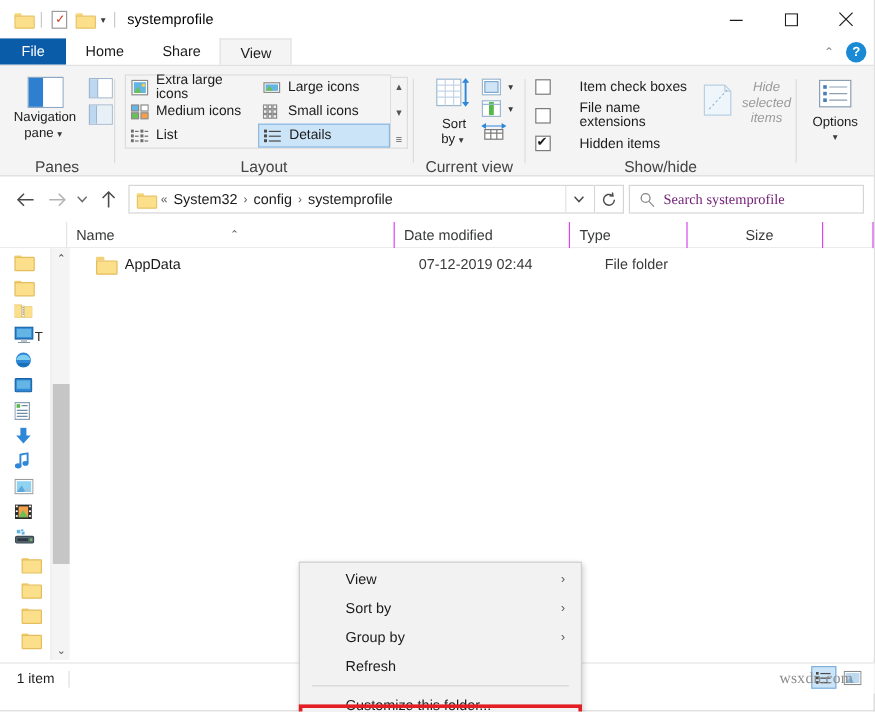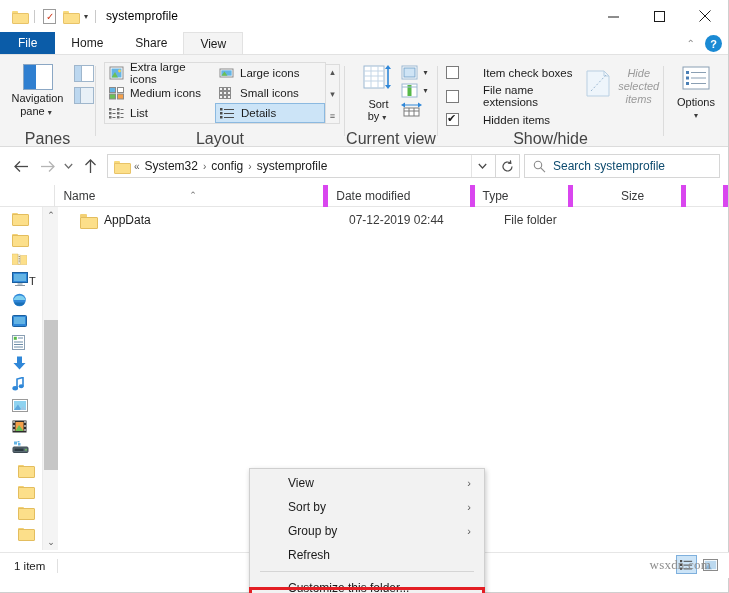--- a/index.html
+++ b/index.html
@@ -59,21 +59,21 @@
   .help-btn { width:17px; height:17px; border-radius:50%; background:#1a8ad4;
               color:#fff; font-size:11px; font-weight:bold; display:flex;
               align-items:center; justify-content:center; }
 
   
   .ribbon { height:93px; background:#f4f4f4; border-top:1px solid #e2e2e2;
             border-bottom:1px solid #dcdcdc; display:flex; position:relative; }
   .group { height:93px; position:relative; display:flex; flex-direction:column;
            align-items:center; }
   .group-body { flex:1; display:flex; align-items:flex-start; padding-top:5px; }
-  .group-label { height:16px; line-height:14px; font-size:16px; color:#444;
+  .group-label { height:16px; line-height:14px; font-size:13px; color:#444;
                  text-align:center; width:100%; }
   .group-div { width:1px; background:#dcdcdc; height:70px; align-self:center;
                margin:0; }
 
   
   .navpane-btn { width:72px; display:flex; flex-direction:column;
                  align-items:center; padding-top:4px; }
   .navpane-ico { width:30px; height:26px; border:1px solid #8ba7c4;
                  display:flex; }
   .navpane-ico i { display:block; height:100%; }
@@ -142,27 +142,27 @@
   .crumb-sep { color:#5a5a5a; font-size:10px; }
   .addr-drop { width:22px; height:22px; display:flex; align-items:center;
                justify-content:center; border-left:1px solid #e4e4e4;
                font-size:9px; color:#3b3b3b; }
   .refresh-btn { width:24px; height:24px; display:flex; align-items:center;
                  justify-content:center; border:1px solid #d6d6d6;
                  border-left:none; background:#fff; }
   .search-box { width:196px; height:24px; border:1px solid #d6d6d6;
                 background:#fff; display:flex; align-items:center; gap:7px;
                 padding:0 8px; margin-left:4px; }
-  .search-ph { font-size:12px; color:#0c4a6e; }
+  .search-ph { font-size:12px; color:#701a75;font-family:Liberation Serif, serif; }
 
   
   .colhdr { height:22px; display:flex; align-items:center; background:#fff;
             border-bottom:1px solid #e6e6e6; position:relative; }
   .ch { font-size:12px; color:#38393a; padding-left:8px; height:22px;
-        line-height:22px; border-right:5px solid #d946ef; position:relative; }
+        line-height:22px; border-right:1px solid #d946ef; position:relative; }
   .ch .sortcaret { position:absolute; left:50%; top:-1px; font-size:9px;
                    color:#6d6d6d; }
 
   
   .content { position:relative; height:343px; background:#fff; }
   .navpane { position:absolute; left:0; top:0; width:42px; height:343px;
              background:#fff; overflow:hidden; }
   .nav-item { height:21px; display:flex; align-items:center;
               padding-left:12px; }
   .nav-folder { width:15px; height:12px; position:relative; }

